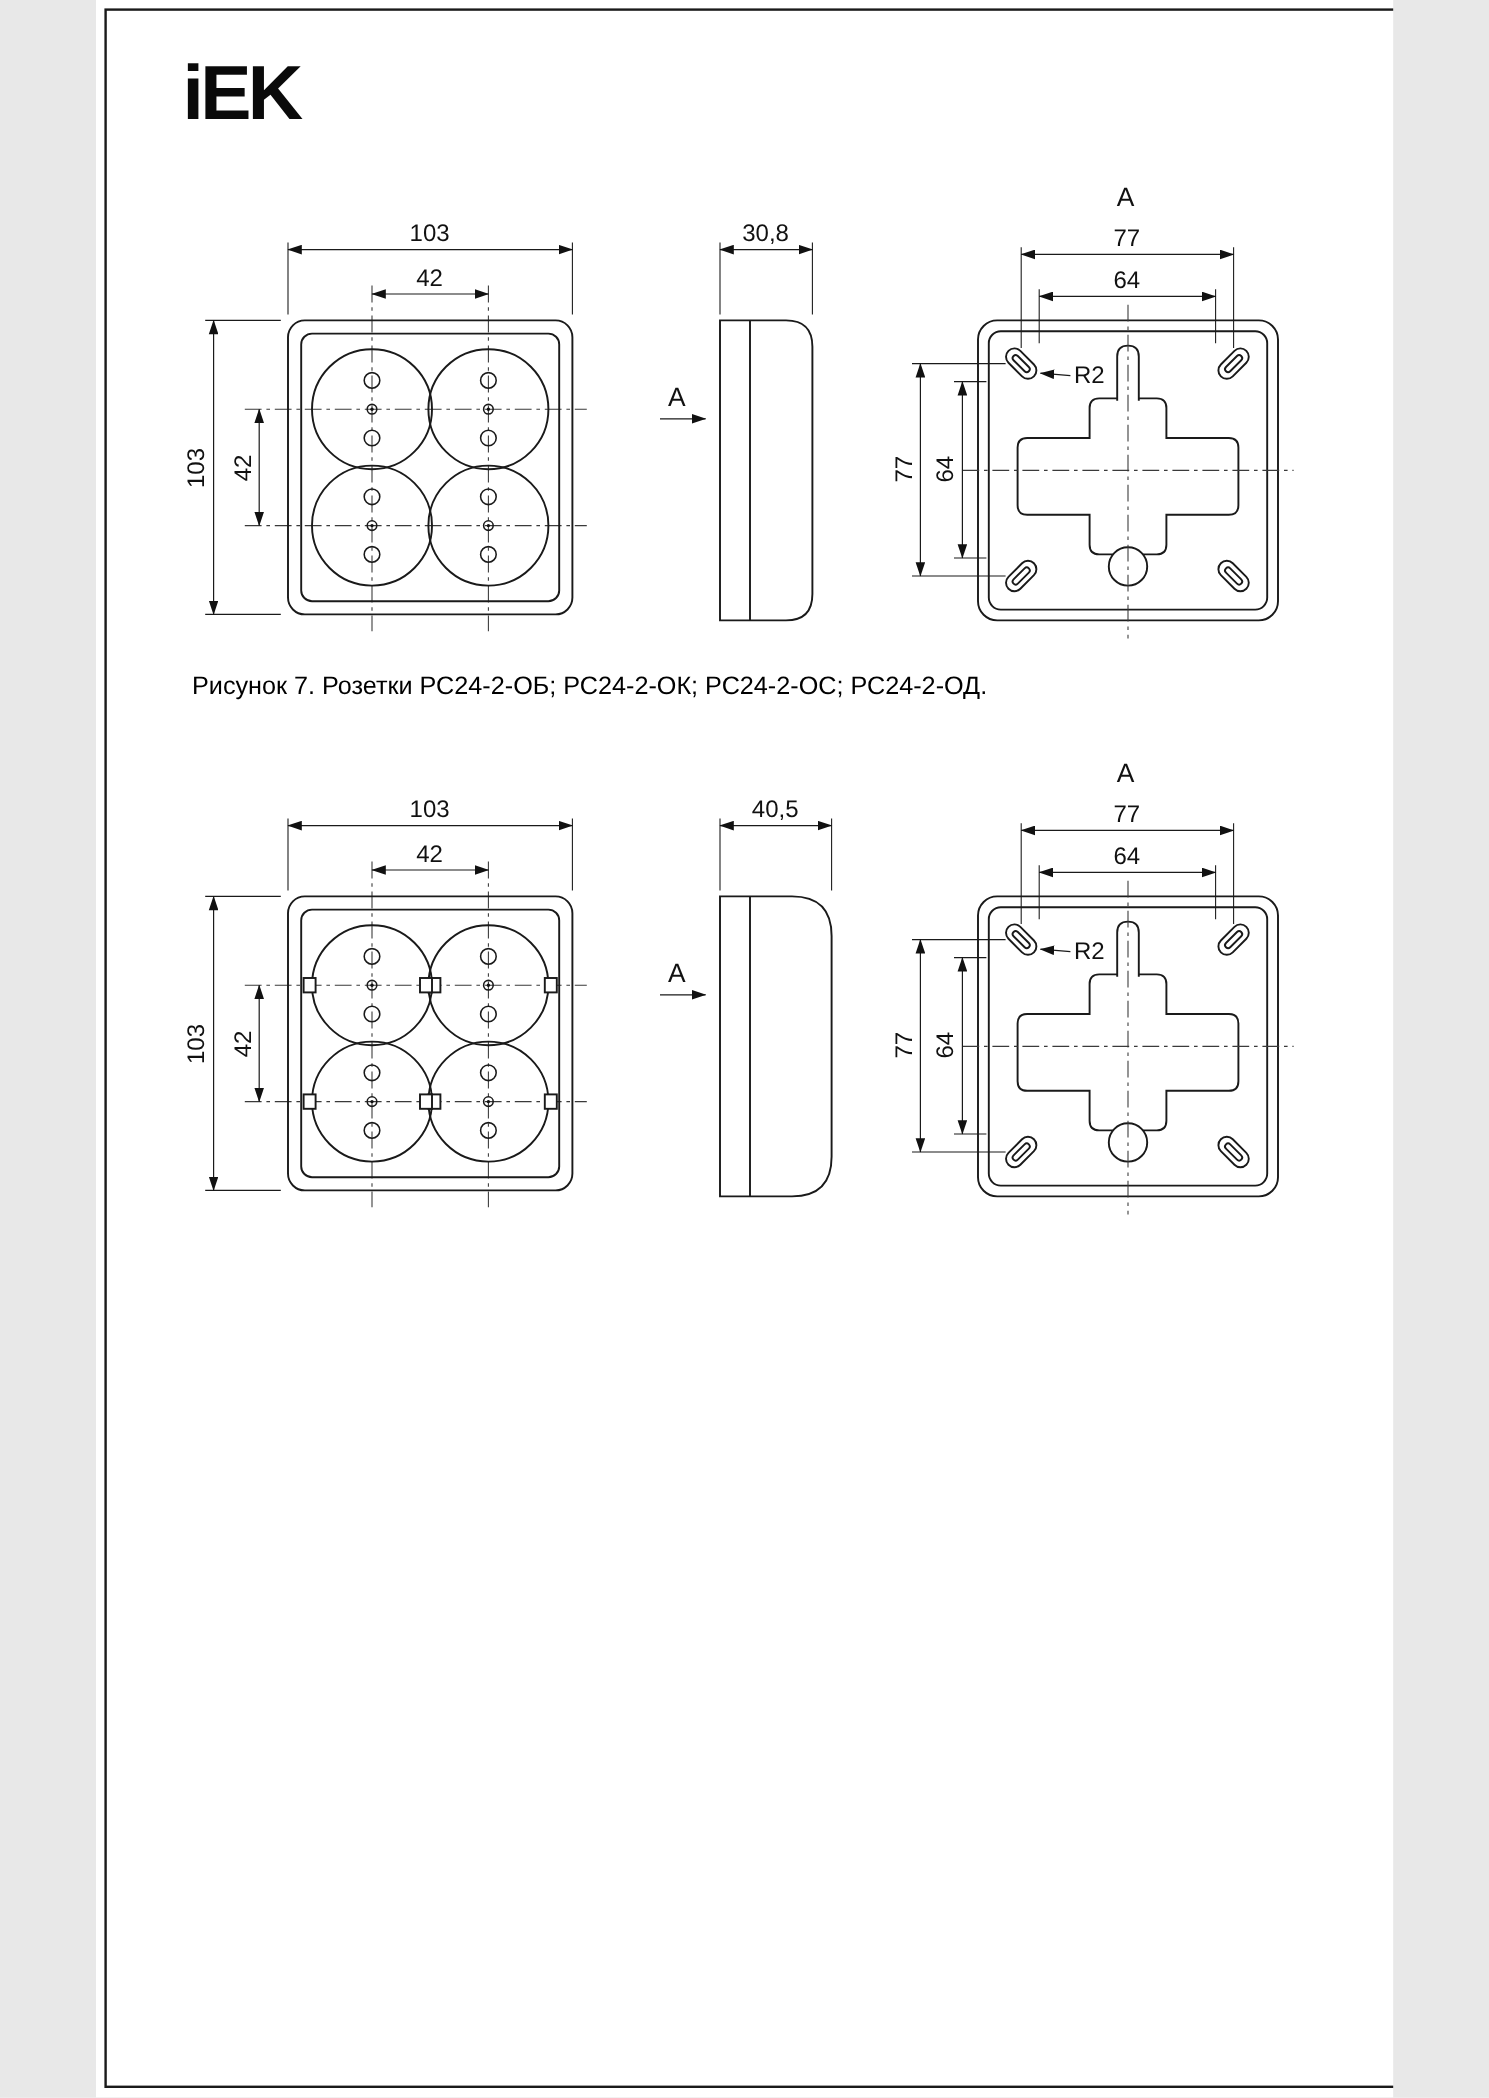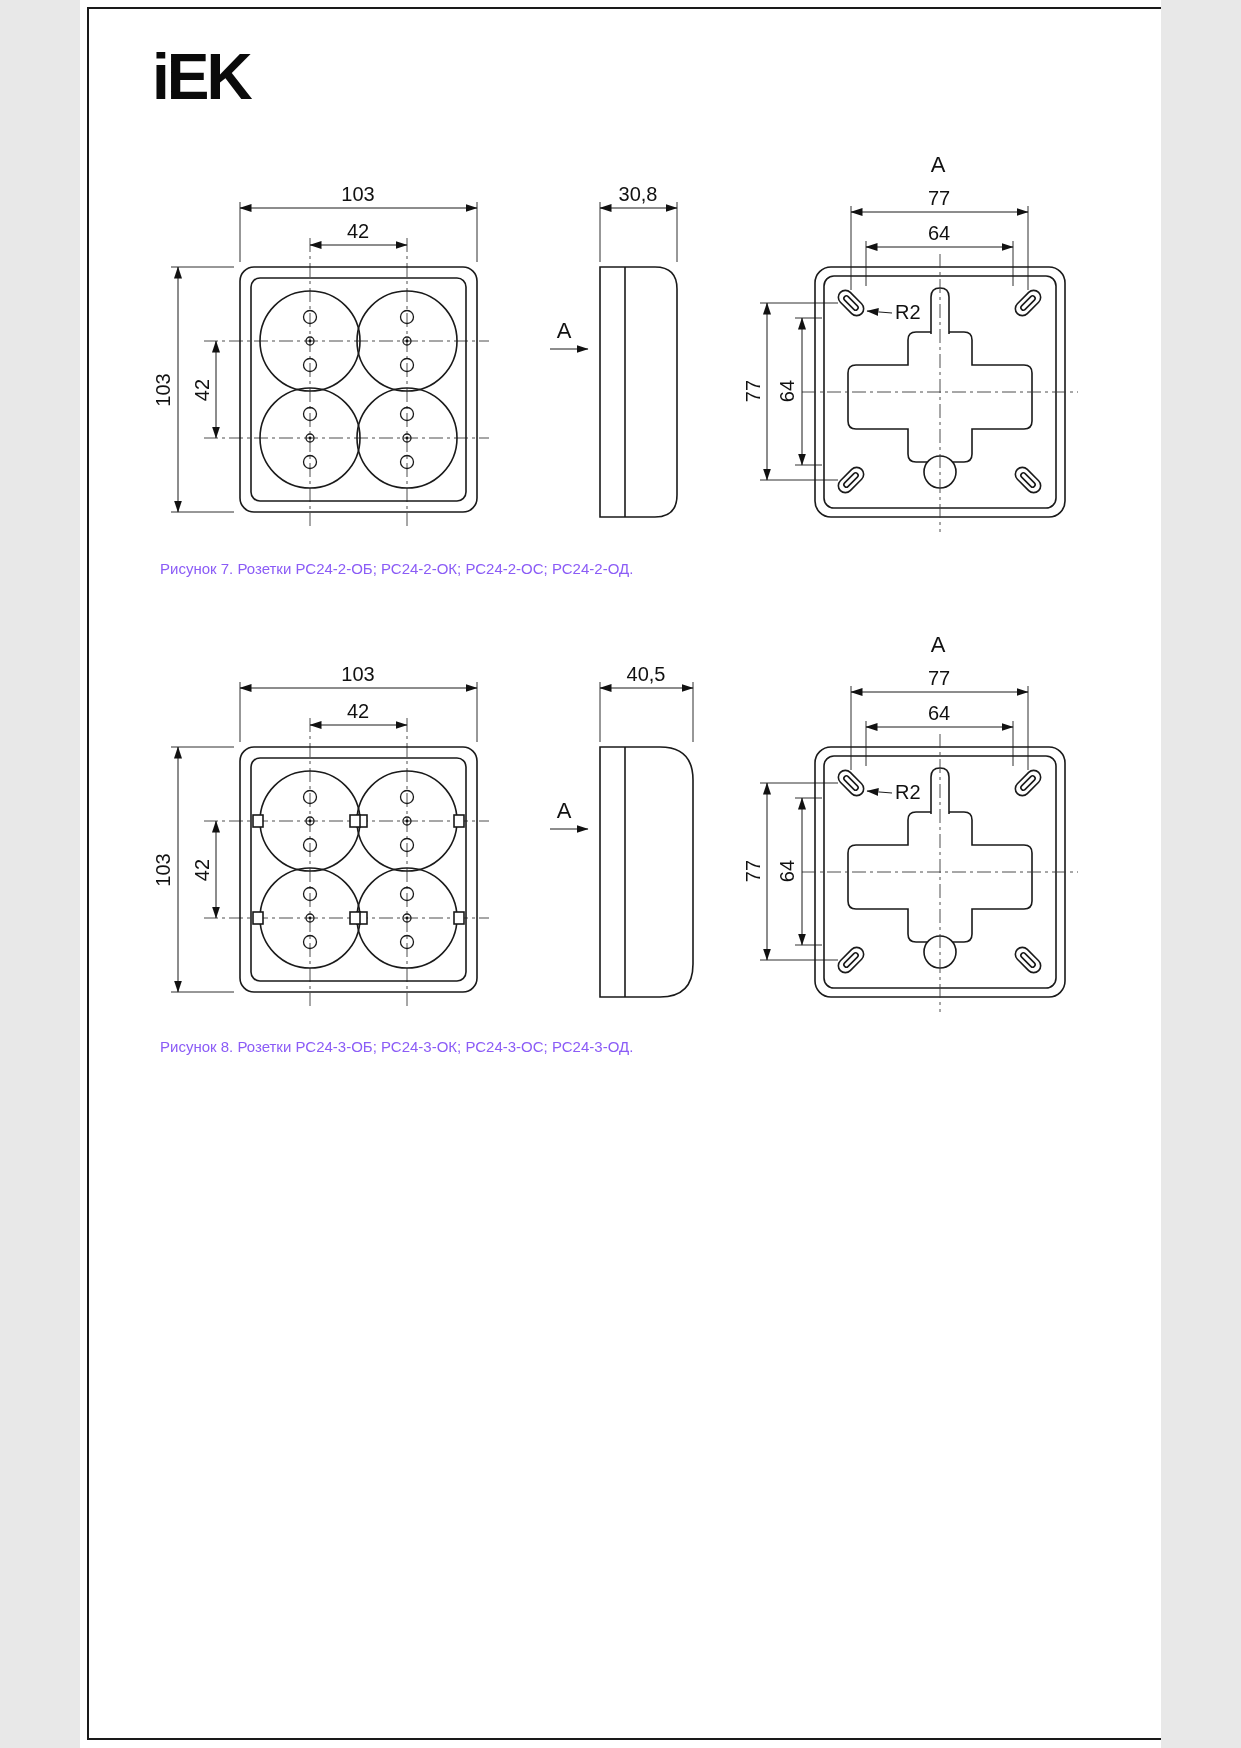--- a/index.html
+++ b/index.html
@@ -3,21 +3,21 @@
 <meta charset="utf-8">
 <style>
   html,body{margin:0;padding:0;background:#e8e8e8;}
   .page{position:relative;width:1081px;height:1748px;background:#fff;margin:0 auto;
         font-family:"Liberation Sans",sans-serif;color:#111;overflow:hidden;}
   .frame{position:absolute;left:7px;top:7px;width:1226px;height:1733px;
          border:2px solid #1a1a1a;box-sizing:border-box;}
   .logo{position:absolute;left:72px;top:40px;font-size:64px;font-weight:bold;
         letter-spacing:-3px;color:#0a0a0a;}
   .fig{position:absolute;left:0;}
-  .caption{position:absolute;left:80px;font-size:15px;color:#8b5cf6;}
+  .caption{position:absolute;left:80px;font-size:21px;color:#000000;}
   
   .o  {fill:none;stroke:#1a1a1a;stroke-width:1.6;}
   .ow {fill:#ffffff;stroke:#1a1a1a;stroke-width:1.6;}
   .t  {fill:none;stroke:#1a1a1a;stroke-width:1.3;}
   .d  {fill:none;stroke:#1a1a1a;stroke-width:1;}
   .x  {fill:none;stroke:#1a1a1a;stroke-width:0.9;}
   .cl {fill:none;stroke:#3a3a3a;stroke-width:0.9;stroke-dasharray:14 4 3 4;}
   .dot{fill:#111;stroke:none;}
   svg text{font-family:"Liberation Sans",sans-serif;font-size:20px;fill:#111;}
   svg text.lblA{font-size:22px;}
@@ -262,14 +262,13 @@
       <line class="d" x1="687" y1="153" x2="687" y2="330" marker-start="url(#f8s)" marker-end="url(#f8e)"></line>
       <text x="680" y="241" text-anchor="middle" transform="rotate(-90 680 241)">77</text>
       <line class="x" x1="742" y1="168" x2="715" y2="168"></line>
       <line class="x" x1="742" y1="315" x2="715" y2="315"></line>
       <line class="d" x1="722" y1="168" x2="722" y2="315" marker-start="url(#f8s)" marker-end="url(#f8e)"></line>
       <text x="714" y="241" text-anchor="middle" transform="rotate(-90 714 241)">64</text>
       <line class="d" x1="812" y1="163" x2="787" y2="161" marker-end="url(#f8e)"></line>
       <text x="815" y="169">R2</text>
     </g>
   </svg>
-  <div class="caption" style="top:1038px">Рисунок 8. Розетки РС24-3-ОБ; РС24-3-ОК; РС24-3-ОС; РС24-3-ОД.</div>
 </div>
 
 </body></html>

